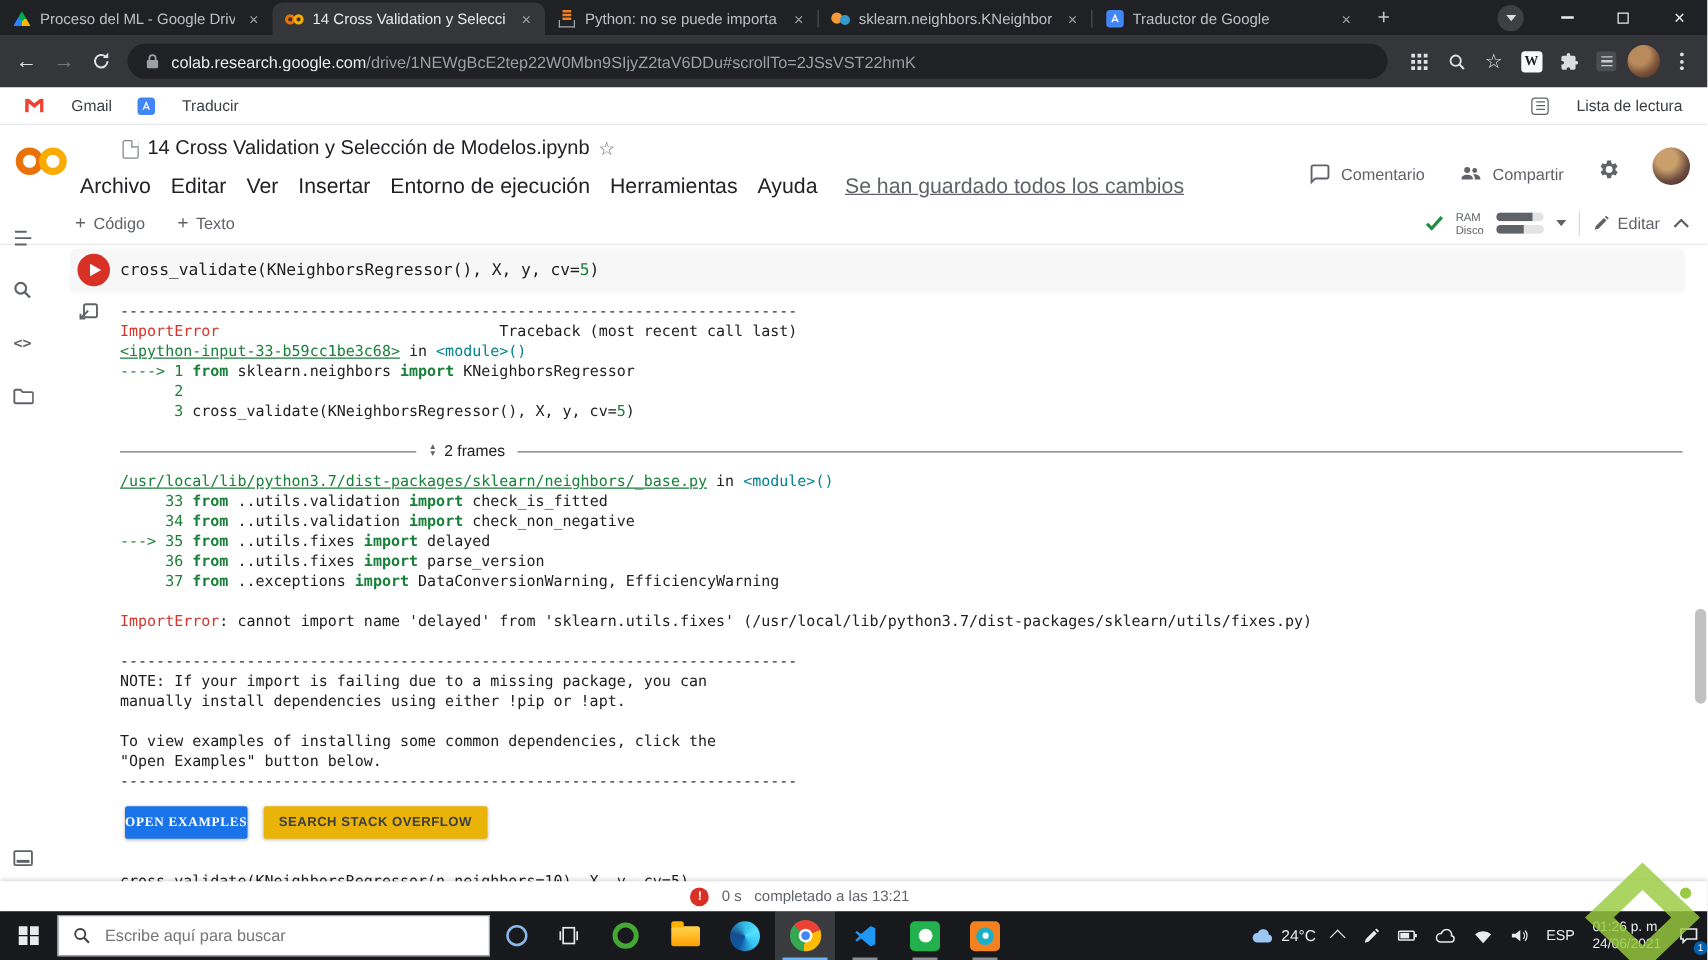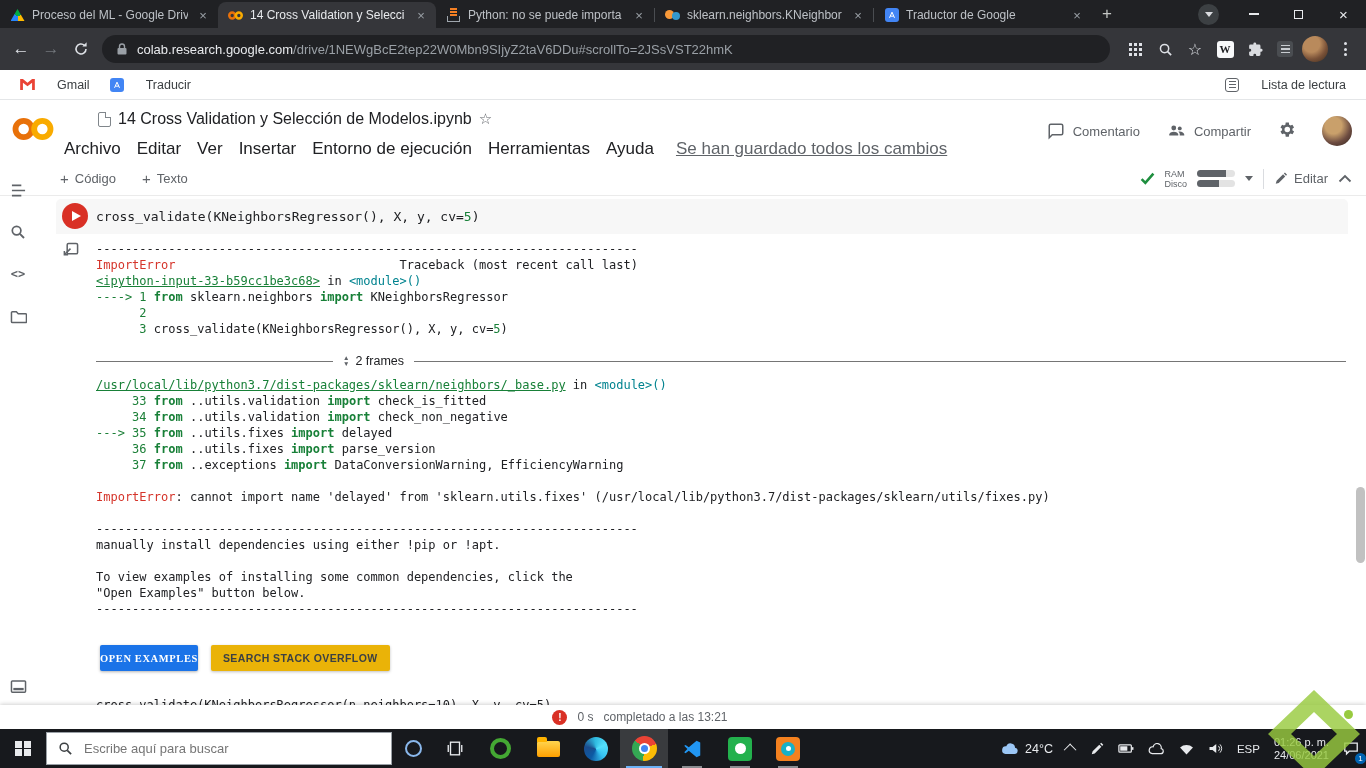--- a/index.html
+++ b/index.html
@@ -73,21 +73,21 @@
   
   .colab-logo{position:absolute;left:12px;top:114px;}
   .title-row{position:absolute;left:64px;top:110px;display:flex;align-items:center;gap:7px;margin-left:34px;}
   .nb-title{font-size:16px;color:#202124;}
   .file-ic{width:13px;height:15px;border:1.4px solid #80868B;border-radius:2px;box-sizing:border-box;position:relative;}
   .file-ic:after{content:"";position:absolute;right:-1px;top:-1px;width:5px;height:5px;background:#fff;border-left:1.4px solid #80868B;border-bottom:1.4px solid #80868B;}
   .star-o{color:#5F6368;font-size:15px;}
   .menu-row{position:absolute;left:64px;top:139px;display:flex;align-items:center;gap:16px;
             font-size:17px;color:#202124;}
   .save-status{color:#5F6368;text-decoration:underline;margin-left:6px;}
-  .header-actions{position:absolute;right:14px;top:114px;height:34px;display:flex;align-items:center;gap:26px;
+  .header-actions{position:absolute;right:14px;top:114px;height:34px;display:flex;align-items:flex-end;gap:26px;
                   color:#5F6368;font-size:13px;}
   .ha-item{display:flex;align-items:center;gap:8px;}
   .avatar-colab{width:30px;height:30px;border-radius:50%;
      background:radial-gradient(circle at 38% 32%,#C9A06B 0 30%,#6D4C41 62%,#2E2019 100%);}
   
   .toolbar{position:absolute;left:0;top:162px;right:0;height:33px;background:#fff;border-bottom:1px solid #EBEBEB;}
   .tb-left{position:absolute;left:60px;top:0;height:33px;display:flex;align-items:center;gap:26px;
            color:#5F6368;font-size:13px;}
   .tb-add{display:flex;align-items:center;gap:6px;}
   .plus{font-size:15px;color:#5F6368;}
@@ -505,20 +505,21 @@
     <div class="tb-line"><span class="c-link">/usr/local/lib/python3.7/dist-packages/sklearn/neighbors/_base.py</span><span class="c-plain"> in </span><span class="c-teal">&lt;module&gt;()</span></div>
     <div class="tb-line"><span class="c-green">     33</span><span class="c-plain"> </span><span class="c-kw">from</span><span class="c-plain"> ..utils.validation </span><span class="c-kw">import</span><span class="c-plain"> check_is_fitted</span></div>
     <div class="tb-line"><span class="c-green">     34</span><span class="c-plain"> </span><span class="c-kw">from</span><span class="c-plain"> ..utils.validation </span><span class="c-kw">import</span><span class="c-plain"> check_non_negative</span></div>
     <div class="tb-line"><span class="c-green">---&gt; 35</span><span class="c-plain"> </span><span class="c-kw">from</span><span class="c-plain"> ..utils.fixes </span><span class="c-kw">import</span><span class="c-plain"> delayed</span></div>
     <div class="tb-line"><span class="c-green">     36</span><span class="c-plain"> </span><span class="c-kw">from</span><span class="c-plain"> ..utils.fixes </span><span class="c-kw">import</span><span class="c-plain"> parse_version</span></div>
     <div class="tb-line"><span class="c-green">     37</span><span class="c-plain"> </span><span class="c-kw">from</span><span class="c-plain"> ..exceptions </span><span class="c-kw">import</span><span class="c-plain"> DataConversionWarning, EfficiencyWarning</span></div>
     <div class="tb-line"><span class="c-plain"> </span></div>
     <div class="tb-line"><span class="c-red">ImportError</span><span class="c-plain">: cannot import name 'delayed' from 'sklearn.utils.fixes' (/usr/local/lib/python3.7/dist-packages/sklearn/utils/fixes.py)</span></div>
     <div class="tb-line"><span class="c-plain"> </span></div>
     <div class="tb-line"><span class="c-plain">---------------------------------------------------------------------------</span></div>
+    <div class="tb-line"><span class="c-plain">NOTE: If your import is failing due to a missing package, you can</span></div>
     <div class="tb-line"><span class="c-plain">manually install dependencies using either !pip or !apt.</span></div>
     <div class="tb-line"><span class="c-plain"> </span></div>
     <div class="tb-line"><span class="c-plain">To view examples of installing some common dependencies, click the</span></div>
     <div class="tb-line"><span class="c-plain">"Open Examples" button below.</span></div>
     <div class="tb-line"><span class="c-plain">---------------------------------------------------------------------------</span></div>
   </div>
 
 <div class="out-buttons">
   <button class="btn-primary">OPEN EXAMPLES</button>
   <button class="btn-flat">SEARCH STACK OVERFLOW</button>

